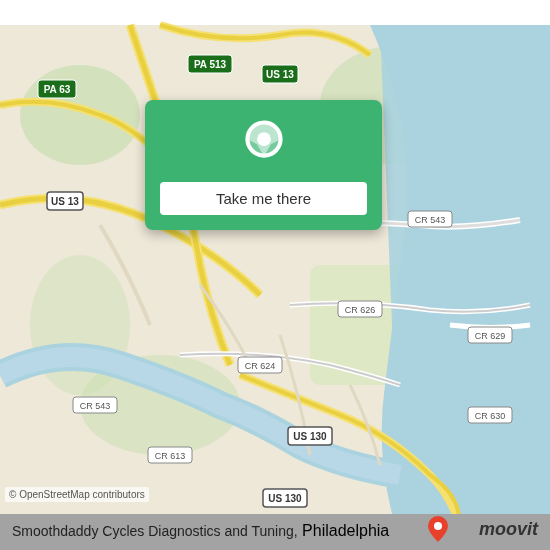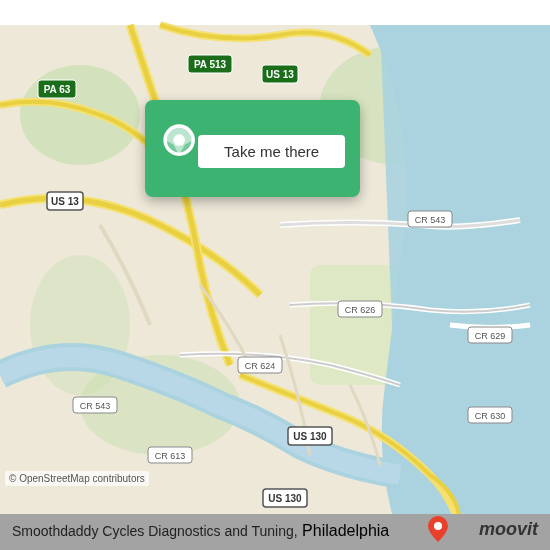--- a/index.html
+++ b/index.html
@@ -16,25 +16,26 @@
       height: 550px;
       position: relative;
       overflow: hidden;
     }
 
     
     #location-card {
       position: absolute;
       top: 100px;
       left: 145px;
-      width: 215px;
+      width: 237px;
       background-color: #3cb371;
       border-radius: 8px;
       padding: 20px 15px 15px;
       display: flex;
+      flex-direction: column;
       align-items: center;
       box-shadow: 0 4px 12px rgba(0,0,0,0.3);
       z-index: 10;
     }
 
     #location-pin-icon {
       width: 52px;
       height: 52px;
       margin-bottom: 10px;
     }
@@ -64,21 +65,21 @@
     }
 
     #business-name {
       font-size: 14px;
       font-weight: 400;
       color: #222;
     }
 
     #osm-credit {
       position: absolute;
-      bottom: 64px;
+      bottom: 48px;
       left: 5px;
       font-size: 10px;
       color: #555;
       z-index: 9;
       background: rgba(255,255,255,0.7);
       padding: 2px 4px;
       border-radius: 2px;
     }
 
     

